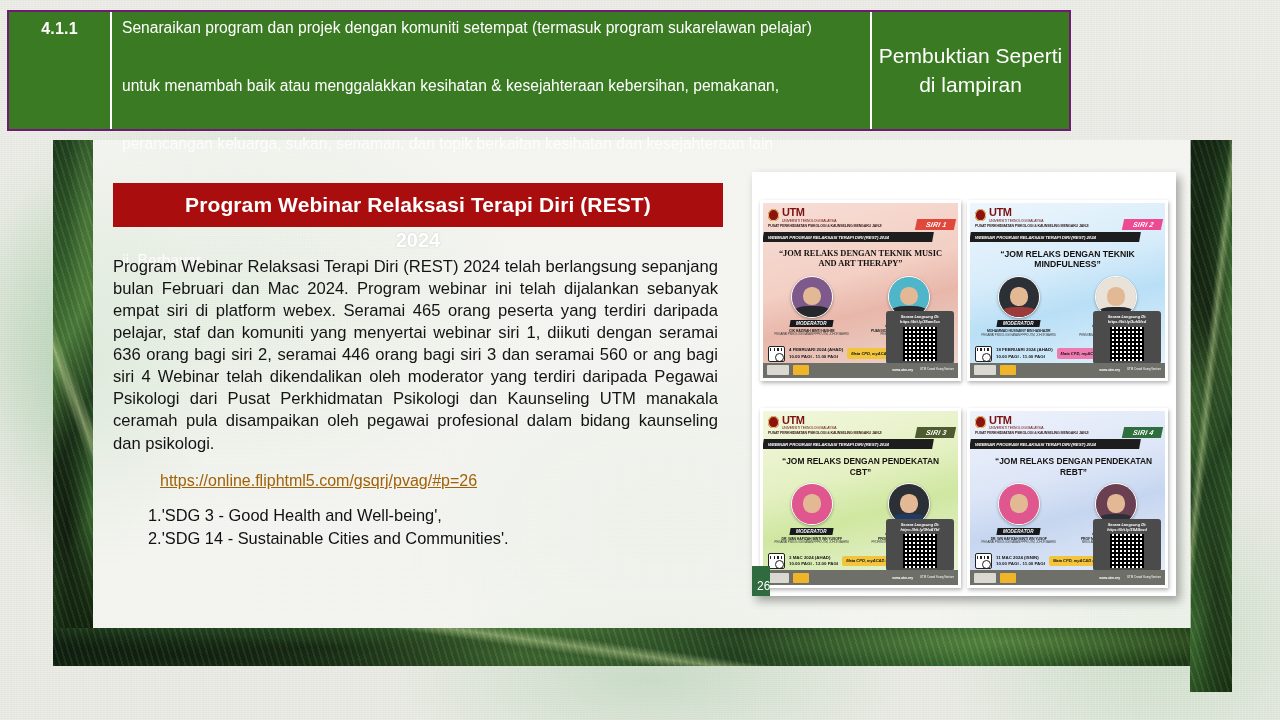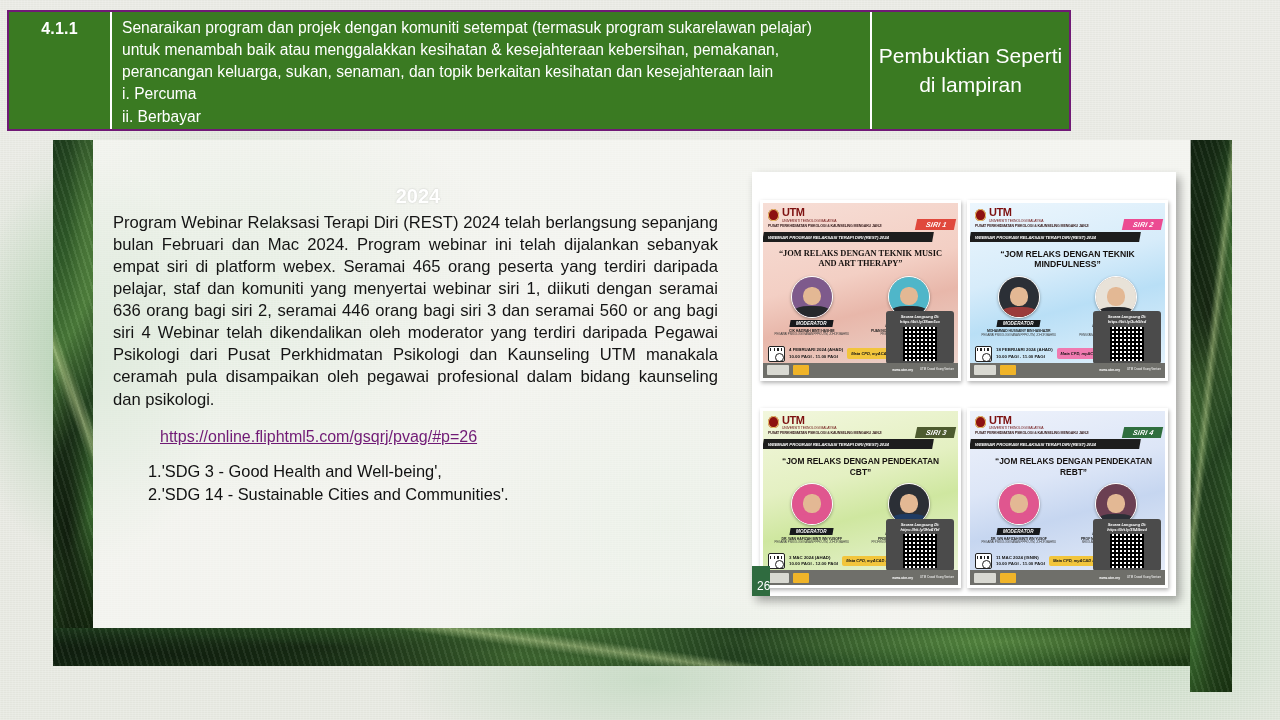--- a/index.html
+++ b/index.html
@@ -78,21 +78,21 @@
     box-sizing:border-box;color:#ffffff;display:flex;
   }
   .crit-code{
     width:103px;flex:0 0 103px;border-right:2px solid #ffffff;
     align-items:flex-start;justify-content:center;padding-top:8px;
     font-size:16px;font-weight:bold;letter-spacing:.2px;
   }
   .crit-desc{
     flex:1 1 auto;border-right:2px solid #ffffff;
     flex-direction:column;padding:5px 8px 4px 10px;
-    font-size:15.6px;line-height:1.42;font-weight:400;
+    font-size:15.6px;line-height:1.42;font-weight:400;gap:36px;
   }
   .crit-desc .p{margin:0;}
   .crit-score{
     width:130px;flex:0 0 130px;border-right:2px solid #ffffff;
     align-items:center;justify-content:center;position:relative;
   }
   .ellipse{
     width:98px;height:55px;border:2.5px solid #ffffff;border-radius:50%;
     display:flex;align-items:center;justify-content:center;
     font-size:15.5px;color:#ffffff;
@@ -118,21 +118,21 @@
   .title-year{
     width:610px;text-align:center;color:#ffffff;font-weight:bold;
     font-size:20px;margin-top:2px;text-shadow:0 0 2px rgba(120,120,120,.35);
   }
   .body-text{
     margin-top:4px;width:605px;
     font-size:16.6px;line-height:1.33;color:#141414;text-align:justify;
   }
   .link-row{margin-top:17px;padding-left:47px;}
   .link-row a{
-    color:#701a75;font-size:16px;text-decoration:underline;text-align:center;
+    color:#a16207;font-size:16px;text-decoration:underline;text-align:center;
   }
   .sdg-list{margin-top:14px;padding-left:35px;font-size:16.4px;line-height:1.42;color:#111;}
 
   
   .collage-shadow{
     position:absolute;left:752px;top:172px;width:424px;height:424px;
     background:#ffffff;box-shadow:4px 5px 9px rgba(0,0,0,.33);
   }
   .collage-grid{
     position:absolute;left:760px;top:179px;width:408px;height:409px;
@@ -275,20 +275,23 @@
     <div class="p">ii. Berbayar</div>
   </div>
   <div class="crit-cell crit-proof">
     <span>Pembuktian Seperti di lampiran</span>
   </div>
 </div>
 
 <div class="content-panel"></div>
 
 <div class="left-col">
+  <div class="title-banner">
+    <span>Program Webinar Relaksasi Terapi Diri (REST)</span>
+  </div>
   <div class="title-year">2024</div>
   <div class="body-text">Program Webinar Relaksasi Terapi Diri (REST) 2024 telah berlangsung sepanjang bulan Februari dan Mac 2024. Program webinar ini telah dijalankan sebanyak empat siri di platform webex. Seramai 465 orang peserta yang terdiri daripada pelajar, staf dan komuniti yang menyertai webinar siri 1, diikuti dengan seramai 636 orang bagi siri 2, seramai 446 orang bagi siri 3 dan seramai 560 or ang bagi siri 4 Webinar telah dikendalikan oleh moderator yang terdiri daripada Pegawai Psikologi dari Pusat Perkhidmatan Psikologi dan Kaunseling UTM manakala ceramah pula disampaikan oleh pegawai profesional dalam bidang kaunseling dan psikologi.</div>
   <div class="link-row">
     <a href="#">https://online.fliphtml5.com/gsqrj/pvag/#p=26</a>
   </div>
   <div class="sdg-list">
     <div>1.'SDG 3 - Good Health and Well-being',</div>
     <div>2.'SDG 14 - Sustainable Cities and Communities'.</div>
   </div>
 </div>

